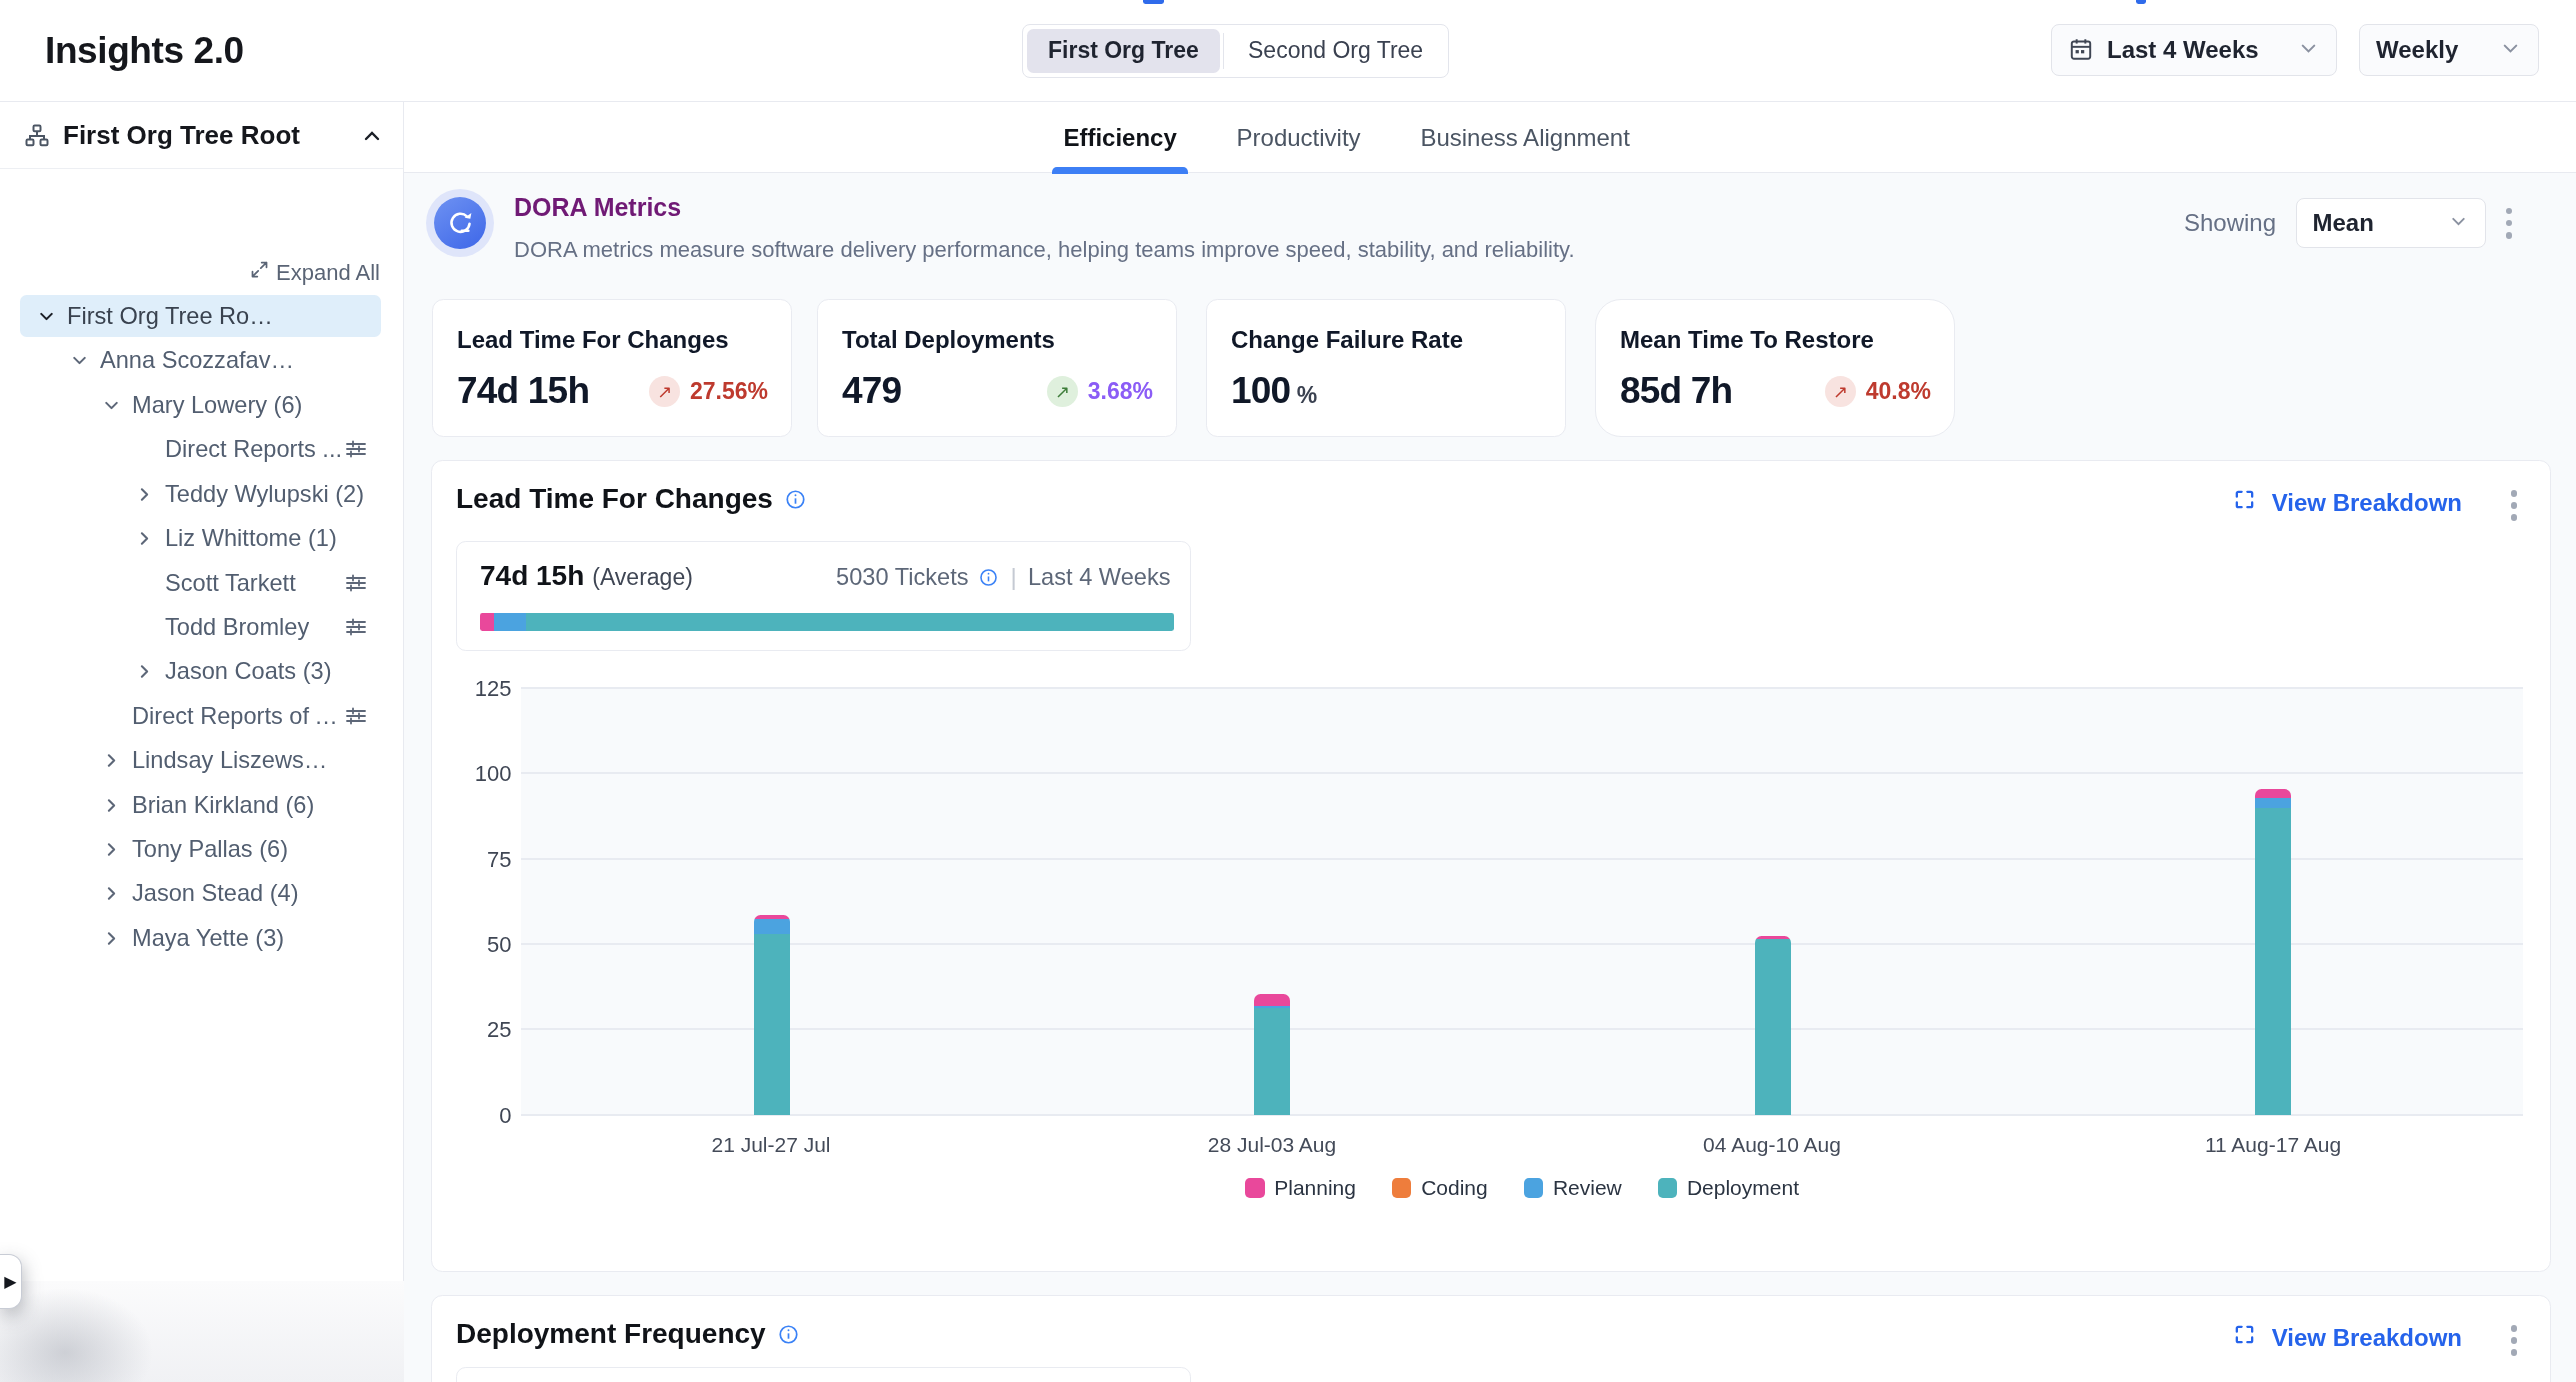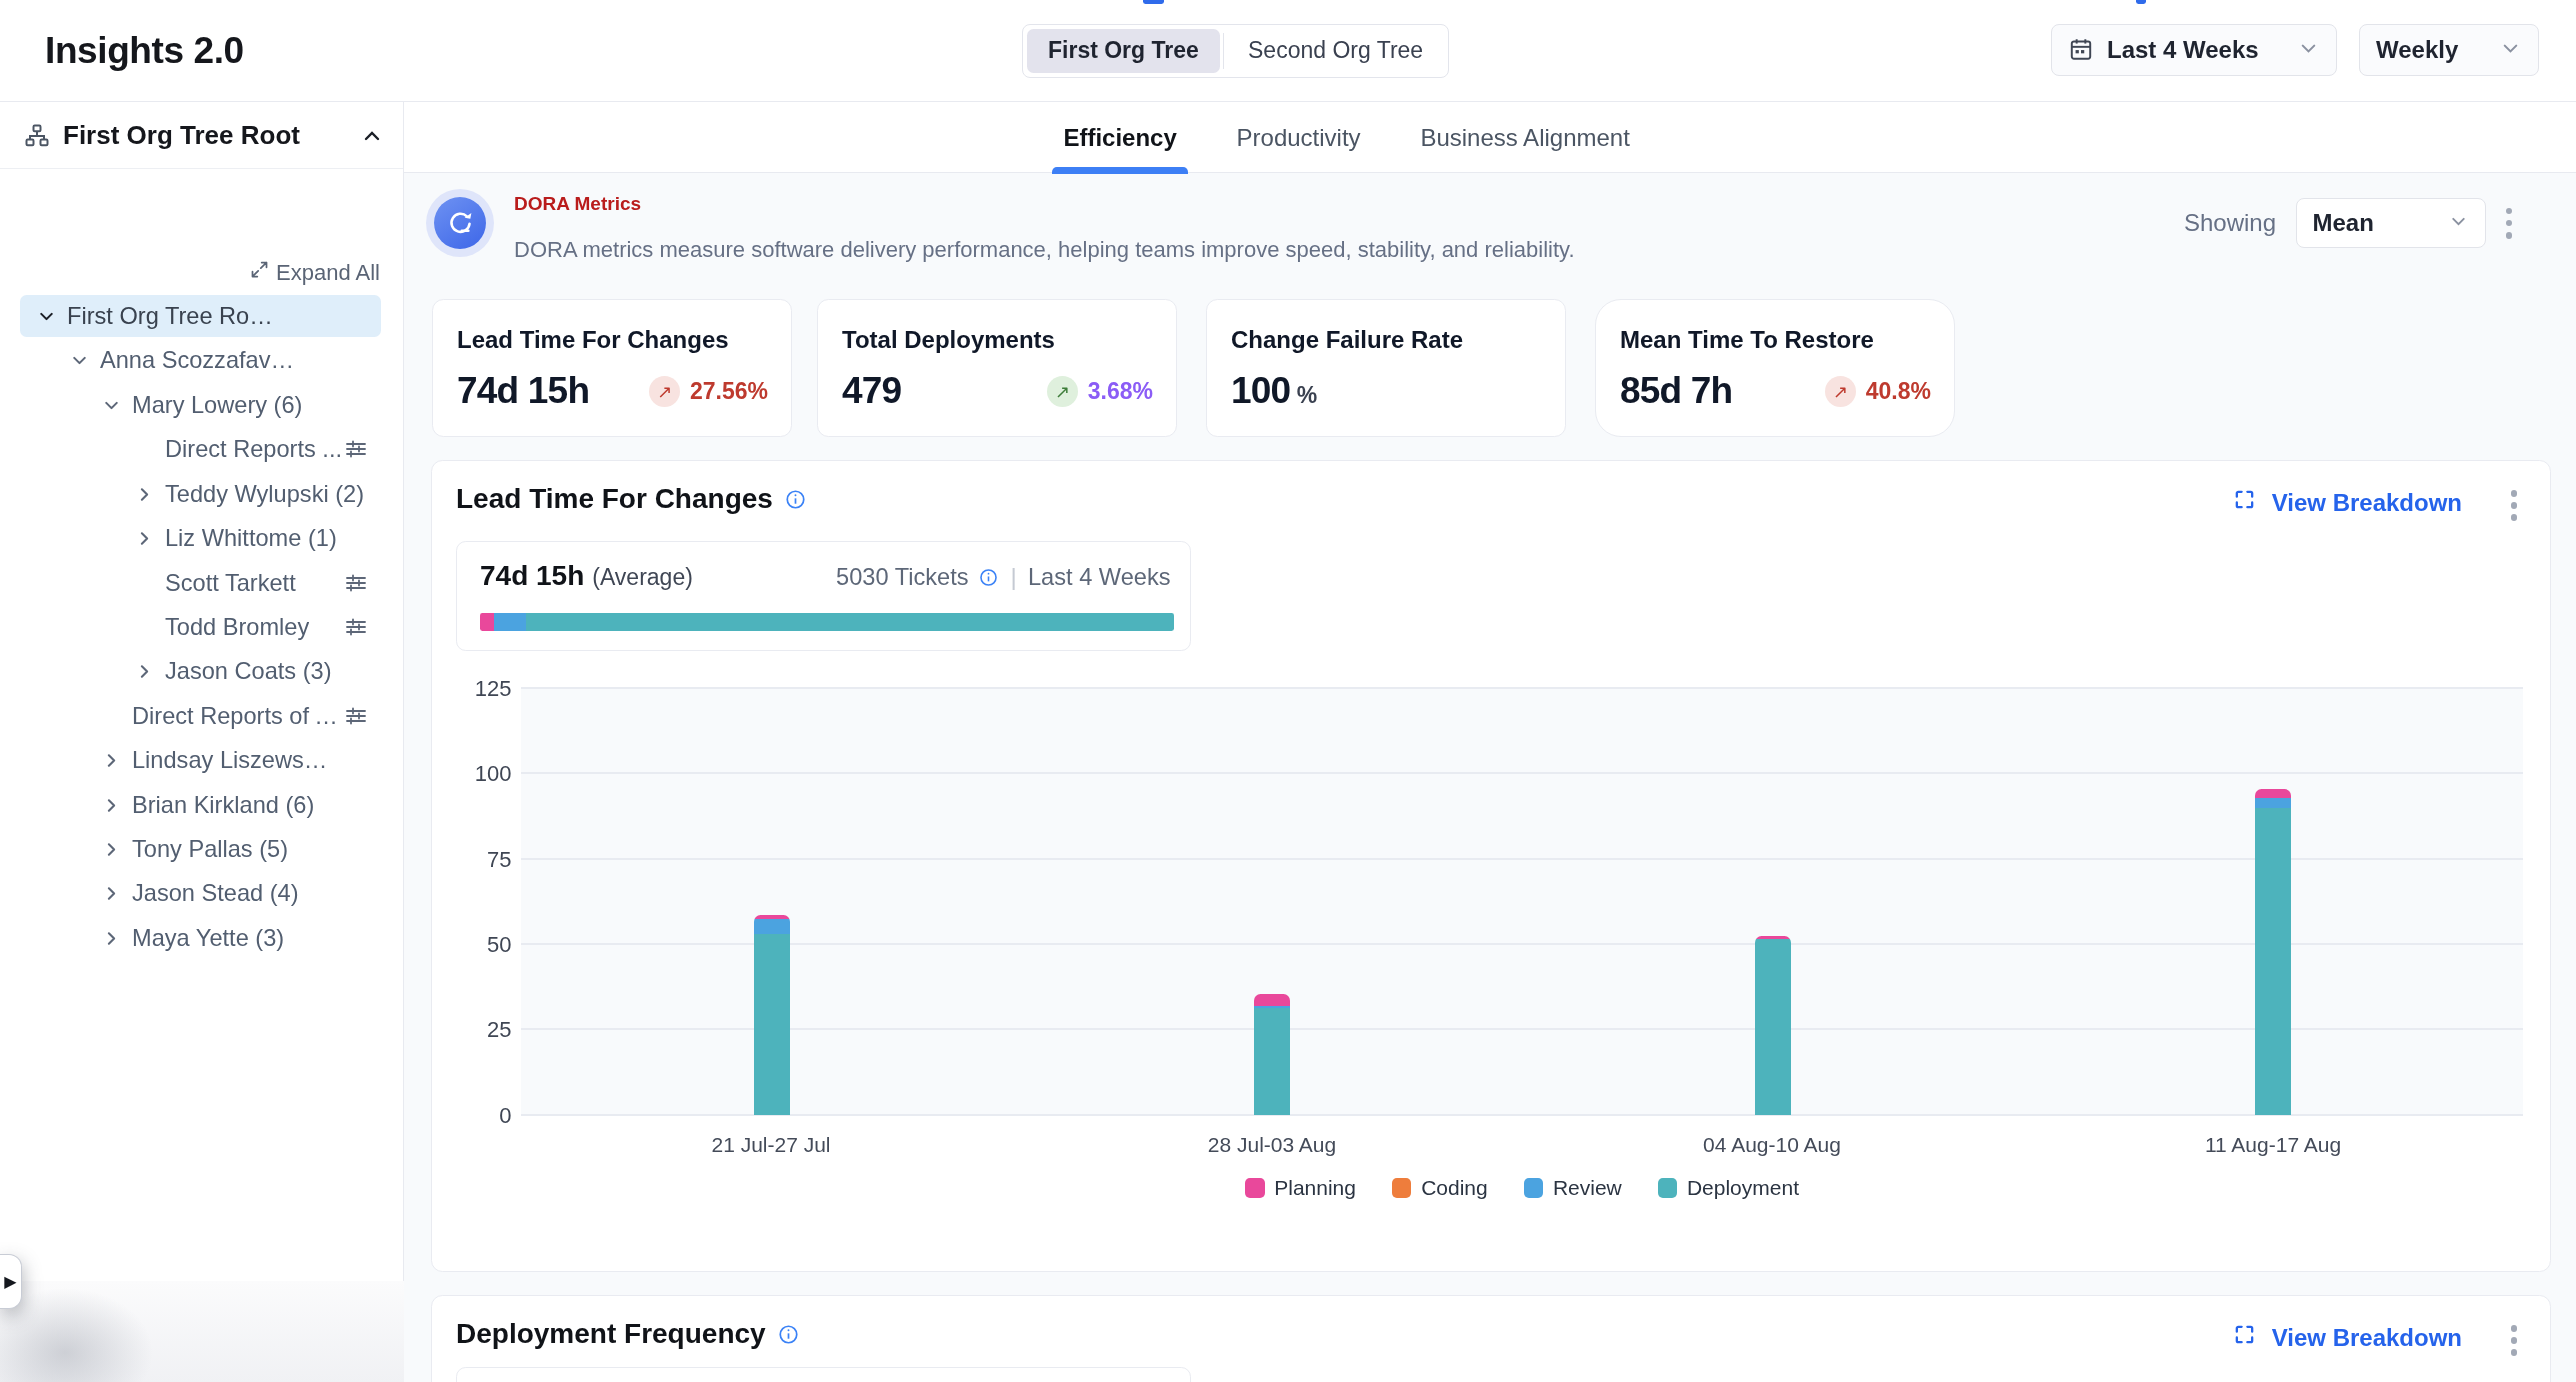--- a/index.html
+++ b/index.html
@@ -50,21 +50,21 @@
   .tab { position:relative; height:71px; display:flex; align-items:center; padding:0 11.4px; font-size:24px; color:#4B5563; cursor:default; }
   .tab.active { color:#101318; font-weight:700; }
   .tab.active::after { content:""; position:absolute; left:0; right:0; bottom:-0.8px; height:6.5px; background:#3D7FF5; border-radius:4.9px 4.9px 0 0; }
 
   #content { position:absolute; left:0; top:71px; width:100%; height:1210px; }
 
   
   #doraHead { position:absolute; left:27px; top:18.7px; width:2111px; height:73px; }
   #doraIcon { position:absolute; left:3.2px; top:4.9px; width:52px; height:52px; border-radius:50%;
     background:linear-gradient(145deg,#6E92F2,#3D66E8); box-shadow:0 0 0 8px #DFE5FA; display:flex; align-items:center; justify-content:center; }
-  #doraTitle { position:absolute; left:83px; top:1.6px; font-size:19px; font-weight:800; color:#b91c1c; }
+  #doraTitle { position:absolute; left:83px; top:1.6px; font-size:25px; font-weight:800; color:#701a75; }
   #doraSub { position:absolute; left:83px; top:45px; font-size:22px; color:#667085; } 
   #showingWrap { position:absolute; right:29px; top:6.5px; display:flex; align-items:center; gap:19.5px; }
   #showingLbl { font-size:24px; color:#667085; }
   #meanSelect { position:relative; width:190px; height:50px; background:#fff; border:0.8px solid #E2E4EA; border-radius:8px; display:flex; align-items:center; padding:8px 16px; }
   #meanSelect .lbl { font-size:24px; font-weight:700; color:#1F2430; flex:1; }
   .kebab { width:8px; display:flex; flex-direction:column; gap:5.7px; align-items:center; }
   .kebab i { width:6.5px; height:6.5px; border-radius:50%; background:#A2A9B6; }
 
   
   .mcard { position:absolute; top:126px; width:360px; height:138px; background:#fff; border:0.8px solid #E9EBF1; border-radius:11.4px; }
@@ -271,21 +271,21 @@
       <div class="trow" style="top: 489px;">
         <div class="chev" style="left: 81px;"><svg width="21" height="21" viewBox="0 0 24 24" fill="none" stroke="#5D6778" stroke-width="2.4" stroke-linecap="round" stroke-linejoin="round">
             <polyline points="9,6 15,12 9,18"></polyline>
           </svg></div>
         <div class="tlabel" style="left: 112px;">Brian Kirkland (6)</div>
       </div>
       <div class="trow" style="top: 533px;">
         <div class="chev" style="left: 81px;"><svg width="21" height="21" viewBox="0 0 24 24" fill="none" stroke="#5D6778" stroke-width="2.4" stroke-linecap="round" stroke-linejoin="round">
             <polyline points="9,6 15,12 9,18"></polyline>
           </svg></div>
-        <div class="tlabel" style="left: 112px;">Tony Pallas (5)</div>
+        <div class="tlabel" style="left: 112px;">Tony Pallas (6)</div>
       </div>
       <div class="trow" style="top: 577px;">
         <div class="chev" style="left: 81px;"><svg width="21" height="21" viewBox="0 0 24 24" fill="none" stroke="#5D6778" stroke-width="2.4" stroke-linecap="round" stroke-linejoin="round">
             <polyline points="9,6 15,12 9,18"></polyline>
           </svg></div>
         <div class="tlabel" style="left: 112px;">Jason Stead (4)</div>
       </div>
       <div class="trow" style="top: 622px;">
         <div class="chev" style="left: 81px;"><svg width="21" height="21" viewBox="0 0 24 24" fill="none" stroke="#5D6778" stroke-width="2.4" stroke-linecap="round" stroke-linejoin="round">
             <polyline points="9,6 15,12 9,18"></polyline>

